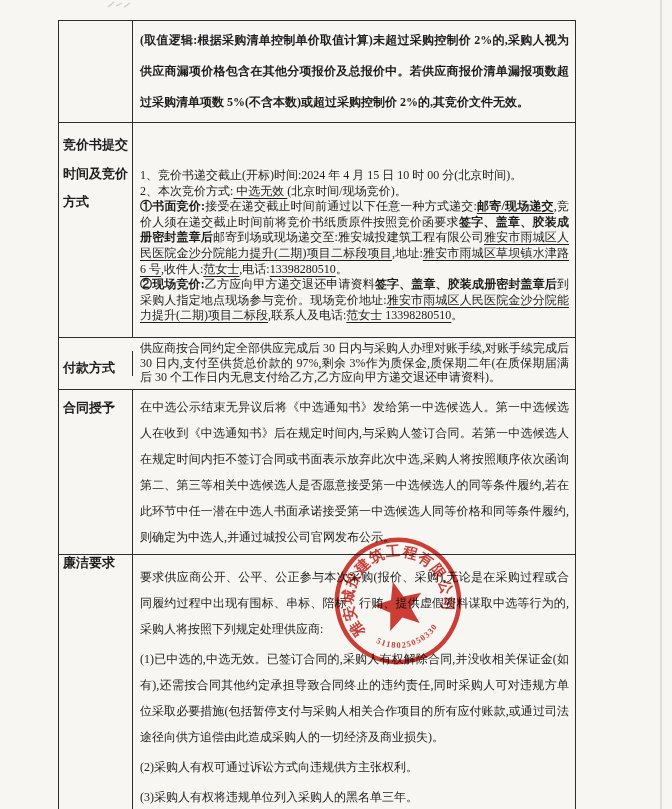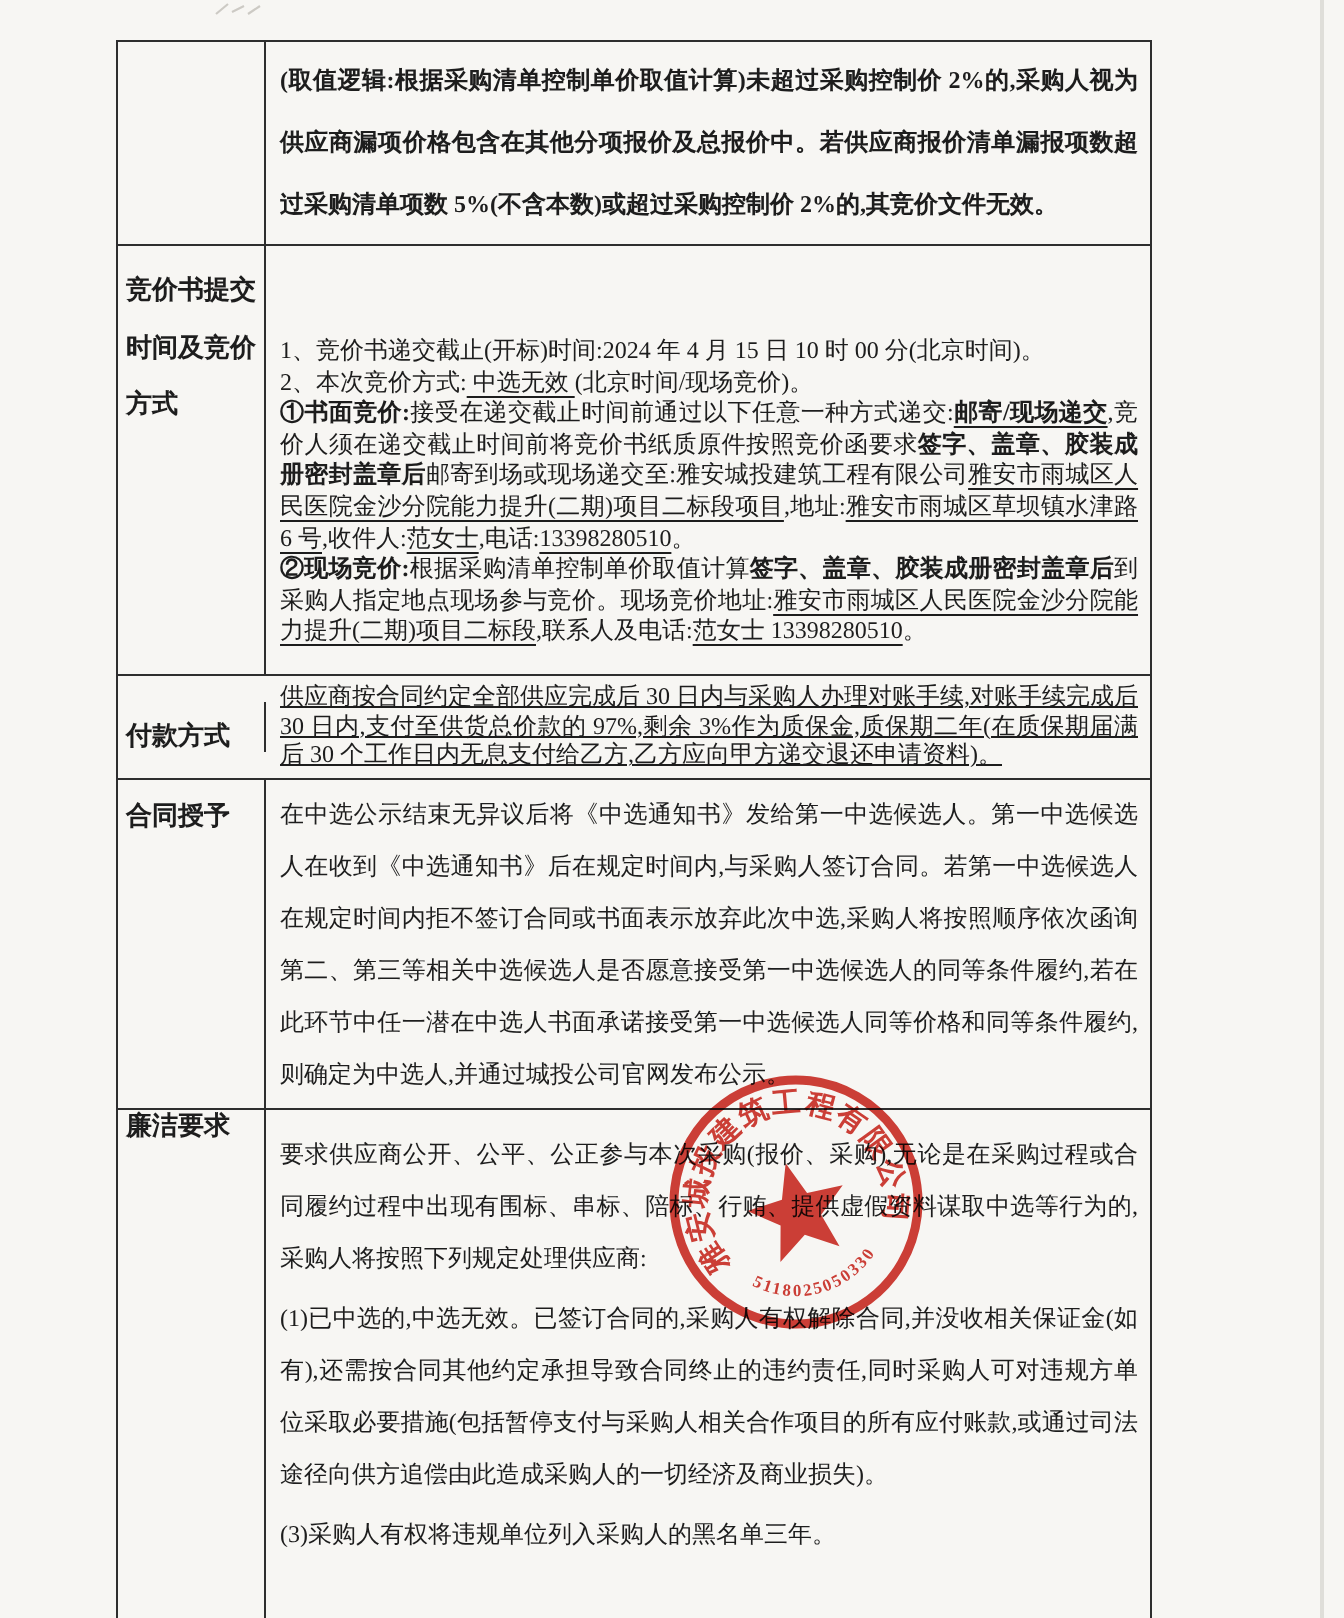--- a/index.html
+++ b/index.html
@@ -25,21 +25,21 @@
   
   .r1{min-height:97px;}
   .r1 .cell-content{line-height:31px;font-weight:bold;padding-top:4px;}
   
   .r2{min-height:214px;}
   .r2 .cell-content{line-height:15.6px;padding-top:5px;margin-top:40px;}
   .r2 .cell-label{padding-top:8px;}
   .r2 .cell-content p.note{text-indent:24px;margin-top:5px;}
   
   .r3{min-height:47px;align-items:center;}
-  .r3 .cell-content{line-height:14.6px;padding-top:3px;text-decoration:underline;}
+  .r3 .cell-content{line-height:14.6px;padding-top:3px;}
   .r3 .cell-label .label-text{line-height:16px;padding-top:9px;}
   
   .r4{min-height:162px;}
   .r4 .cell-content{line-height:26px;padding-top:4px;}
   .r4 .cell-label .label-text{line-height:16px;padding-top:10px;}
   
   .r5{min-height:262px;}
   .r5 .cell-content{line-height:26px;padding-top:9px;}
   .r5 .cell-label{align-items:flex-start;}
   .r5 .cell-label .label-text{line-height:16px;}
@@ -70,21 +70,21 @@
         </div>
       </div>
       <div class="row r2">
         <div class="cell-label">
           <span class="label-text">竞价书提交时间及竞价方式</span>
         </div>
         <div class="cell-content">
           <p><span>1、竞价书递交截止(开标)时间:2024 年 4 月 15 日 10 时 00 分(北京时间)。</span></p>
           <p><span>2、本次竞价方式:</span><span class="u"> 中选无效 </span><span>(北京时间/现场竞价)。</span></p>
           <p><span class="b ">①书面竞价:</span><span>接受在递交截止时间前通过以下任意一种方式递交:</span><span class="b u">邮寄/现场递交</span><span>,竞价人须在递交截止时间前将竞价书纸质原件按照竞价函要求</span><span class="b ">签字、盖章、胶装成册密封盖章后</span><span>邮寄到场或现场递交至:雅安城投建筑工程有限公司</span><span class="u">雅安市雨城区人民医院金沙分院能力提升(二期)项目二标段项目</span><span>,地址:</span><span class="u">雅安市雨城区草坝镇水津路 6 号</span><span>,收件人:</span><span class="u">范女士</span><span>,电话:</span><span class="u">13398280510</span><span>。</span></p>
-          <p><span class="b ">②现场竞价:</span><span>根据采购清单控制单价取值计算</span><span class="b ">签字、盖章、胶装成册密封盖章后</span><span>到采购人指定地点现场参与竞价。现场竞价地址:</span><span class="u">雅安市雨城区人民医院金沙分院能力提升(二期)项目二标段</span><span>,联系人及电话:</span><span class="u">范女士 13398280510</span><span>。</span></p>
+          <p><span class="b ">②现场竞价:</span><span>乙方应向甲方递交退还申请资料</span><span class="b ">签字、盖章、胶装成册密封盖章后</span><span>到采购人指定地点现场参与竞价。现场竞价地址:</span><span class="u">雅安市雨城区人民医院金沙分院能力提升(二期)项目二标段</span><span>,联系人及电话:</span><span class="u">范女士 13398280510</span><span>。</span></p>
         </div>
       </div>
       <div class="row r3">
         <div class="cell-label">
           <span class="label-text">付款方式</span>
         </div>
         <div class="cell-content">
           <p><span>供应商按合同约定全部供应完成后 30 日内与采购人办理对账手续,对账手续完成后 30 日内,支付至供货总价款的 97%,剩余 3%作为质保金,质保期二年(在质保期届满后 30 个工作日内无息支付给乙方,乙方应向甲方递交退还申请资料)。</span></p>
         </div>
       </div>
@@ -96,20 +96,21 @@
           <p><span>在中选公示结束无异议后将《中选通知书》发给第一中选候选人。第一中选候选人在收到《中选通知书》后在规定时间内,与采购人签订合同。若第一中选候选人在规定时间内拒不签订合同或书面表示放弃此次中选,采购人将按照顺序依次函询第二、第三等相关中选候选人是否愿意接受第一中选候选人的同等条件履约,若在此环节中任一潜在中选人书面承诺接受第一中选候选人同等价格和同等条件履约,则确定为中选人,并通过城投公司官网发布公示。</span></p>
         </div>
       </div>
       <div class="row r5">
         <div class="cell-label">
           <span class="label-text">廉洁要求</span>
         </div>
         <div class="cell-content">
           <p><span>要求供应商公开、公平、公正参与本次采购(报价、采购),无论是在采购过程或合同履约过程中出现有围标、串标、陪标、行贿、提供虚假资料谋取中选等行为的,采购人将按照下列规定处理供应商:</span></p>
           <p class="gap"><span>(1)已中选的,中选无效。已签订合同的,采购人有权解除合同,并没收相关保证金(如有),还需按合同其他约定承担导致合同终止的违约责任,同时采购人可对违规方单位采取必要措施(包括暂停支付与采购人相关合作项目的所有应付账款,或通过司法途径向供方追偿由此造成采购人的一切经济及商业损失)。</span></p>
+          <p class="gap"><span>(2)采购人有权可通过诉讼方式向违规供方主张权利。</span></p>
           <p class="gap"><span>(3)采购人有权将违规单位列入采购人的黑名单三年。</span></p>
         </div>
       </div>
     </div>
 
   <svg class="stamp" id="stamp" viewBox="-130 -130 260 260" style="color: rgb(205, 43, 34);">
     <g transform="rotate(-15)">
       <circle r="61" fill="none" stroke="currentColor" stroke-width="4.5"></circle>
       <path id="arcCompany" d="M -38.97 22.5 A 45 45 0 1 1 38.97 22.5" fill="none"></path>
       <path id="arcCode" d="M -42.6 19.9 A 47 47 0 0 0 42.6 19.9" fill="none"></path>

